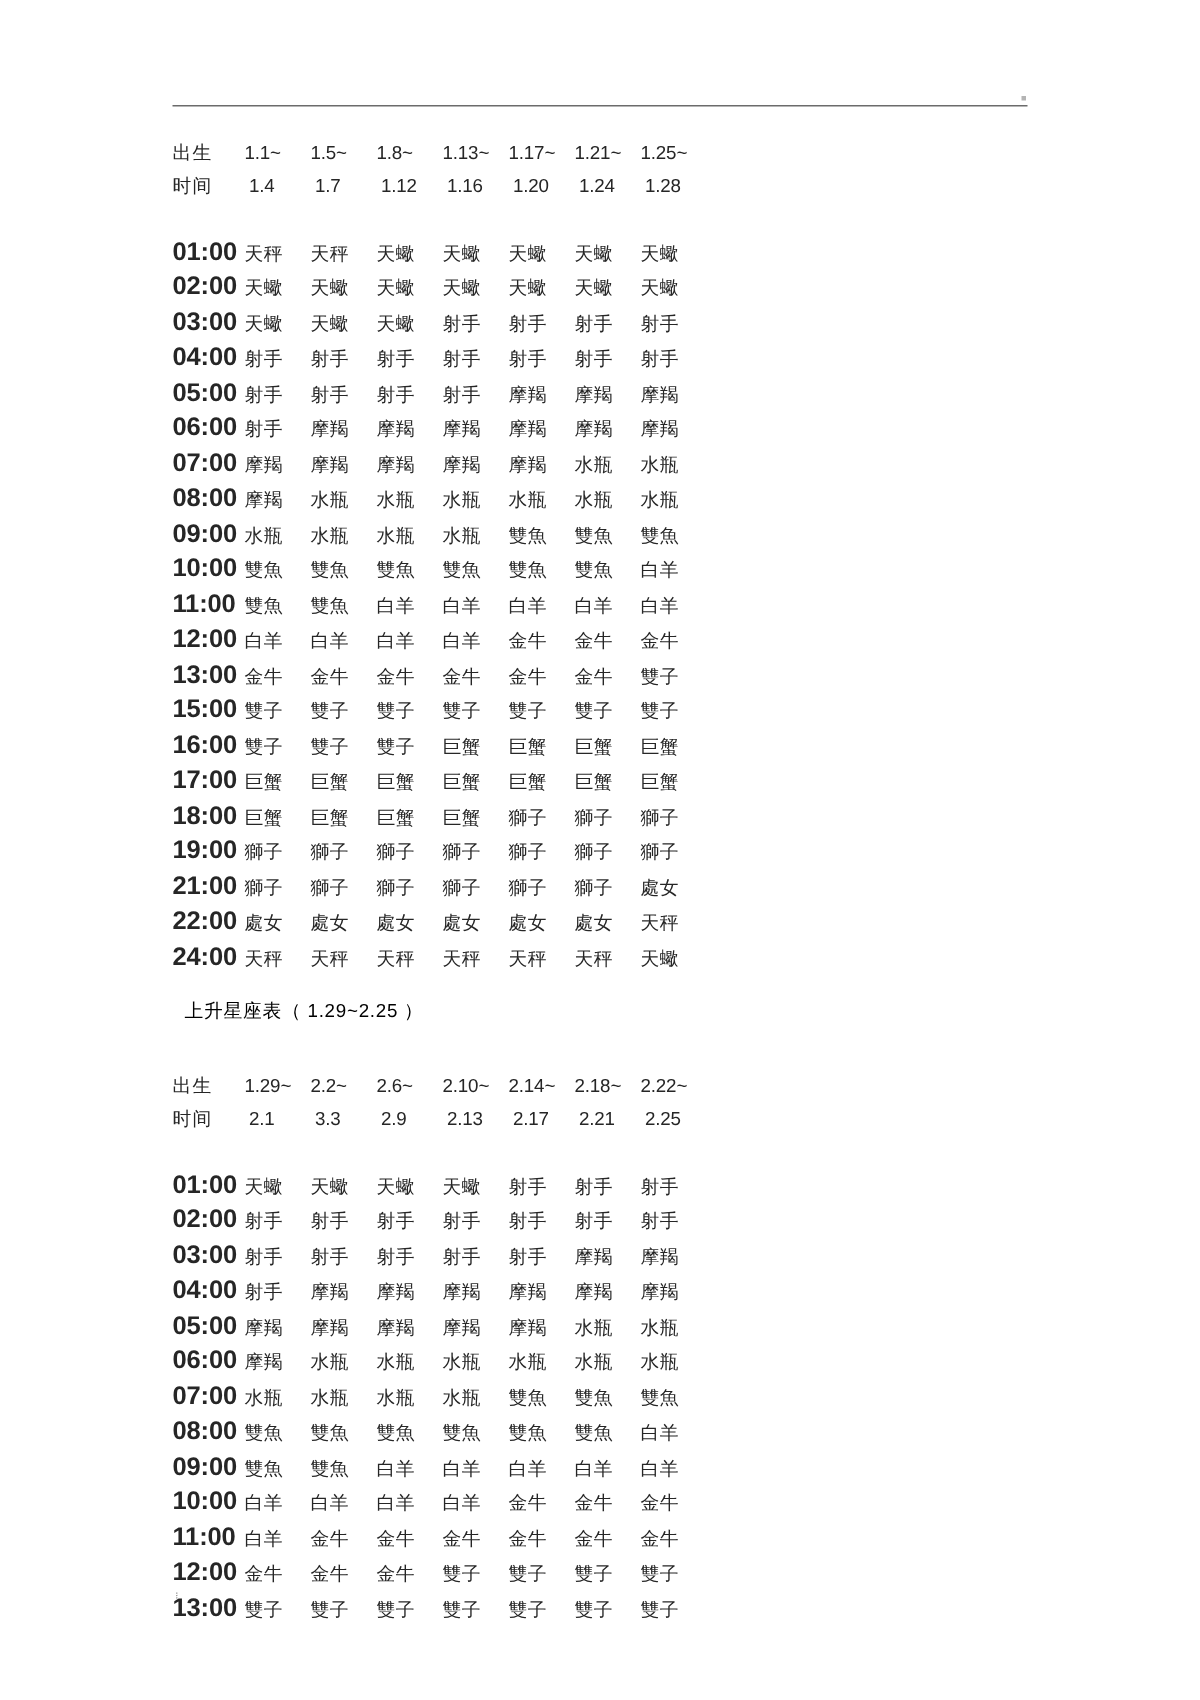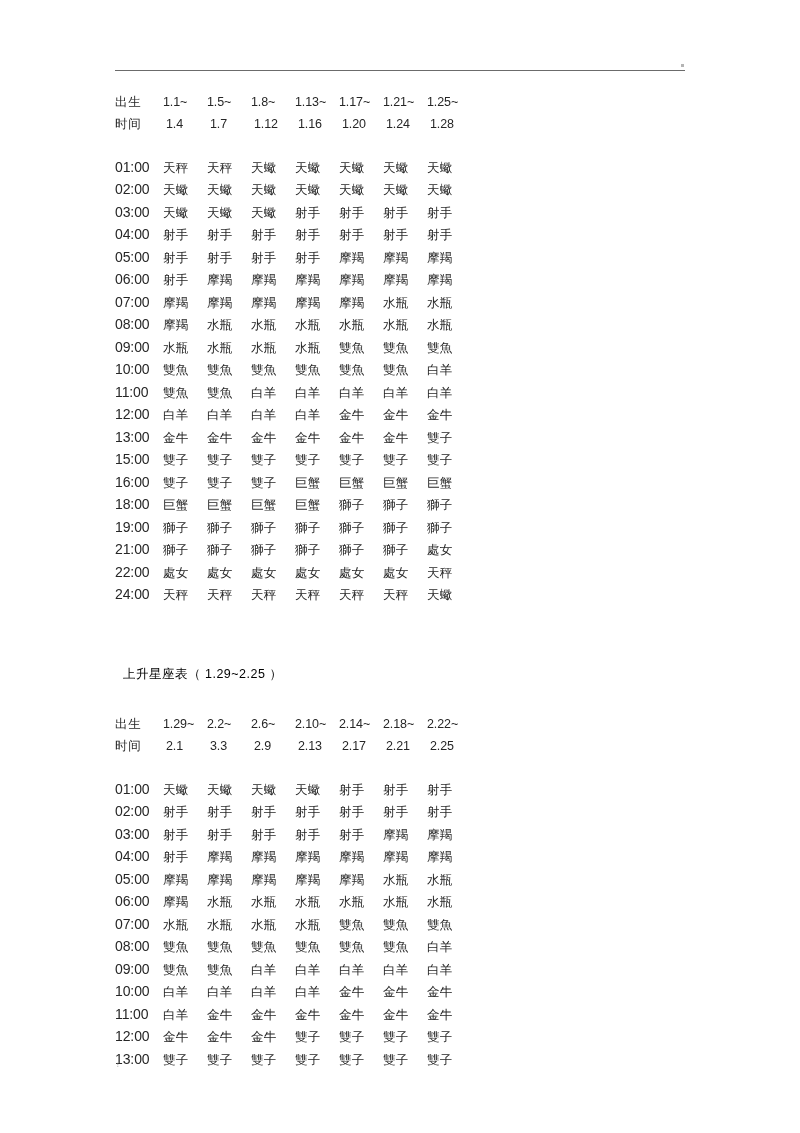--- a/index.html
+++ b/index.html
@@ -95,22 +95,23 @@
   td.rowlabel {
     width: 48px;
     text-align: left;
     padding-right: 2px;
     letter-spacing: 0.2px;
   }
   td.rowlabel.cn {
     letter-spacing: 0.8px;
   }
   td.rowlabel.time {
-    font-size: 14px;
+    font-size: 17px;
     letter-spacing: -0.1px;
+    font-weight: bold;
   }
 
   
   td.cell {
     width: 41px;
     text-align: left;
     letter-spacing: 0.3px;
   }
   td.cell.c0 { width: 41px; }
 
@@ -307,20 +308,30 @@
             <td class="rowlabel time">16:00</td>
             <td class="cell c0">雙子</td>
             <td class="cell c1">雙子</td>
             <td class="cell c2">雙子</td>
             <td class="cell c3">巨蟹</td>
             <td class="cell c4">巨蟹</td>
             <td class="cell c5">巨蟹</td>
             <td class="cell c6">巨蟹</td>
           </tr>
           <tr>
+            <td class="rowlabel time">17:00</td>
+            <td class="cell c0">巨蟹</td>
+            <td class="cell c1">巨蟹</td>
+            <td class="cell c2">巨蟹</td>
+            <td class="cell c3">巨蟹</td>
+            <td class="cell c4">巨蟹</td>
+            <td class="cell c5">巨蟹</td>
+            <td class="cell c6">巨蟹</td>
+          </tr>
+          <tr>
             <td class="rowlabel time">18:00</td>
             <td class="cell c0">巨蟹</td>
             <td class="cell c1">巨蟹</td>
             <td class="cell c2">巨蟹</td>
             <td class="cell c3">巨蟹</td>
             <td class="cell c4">獅子</td>
             <td class="cell c5">獅子</td>
             <td class="cell c6">獅子</td>
           </tr>
           <tr>

